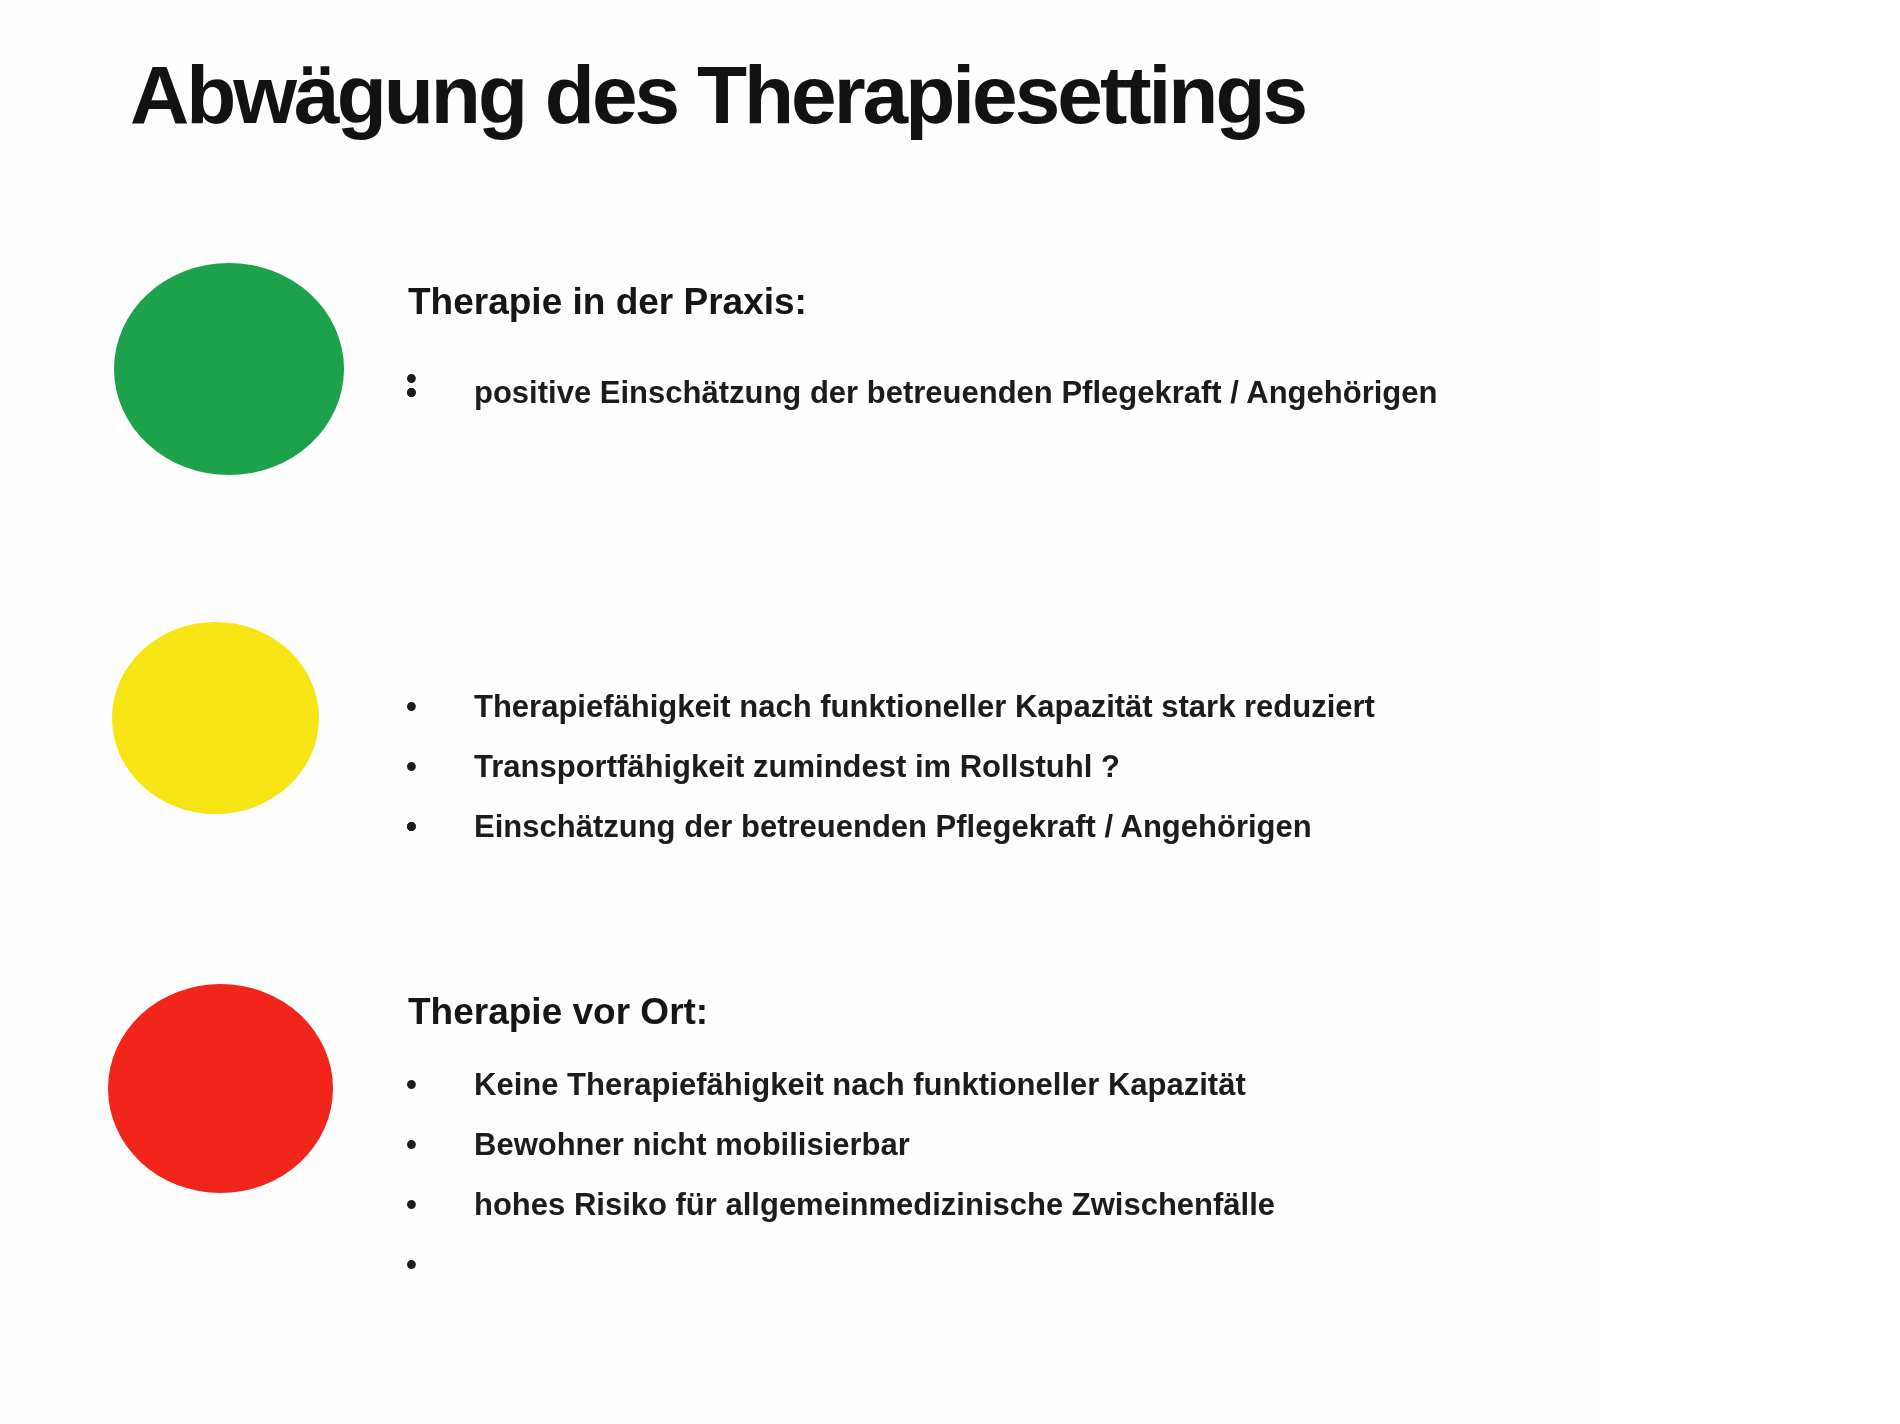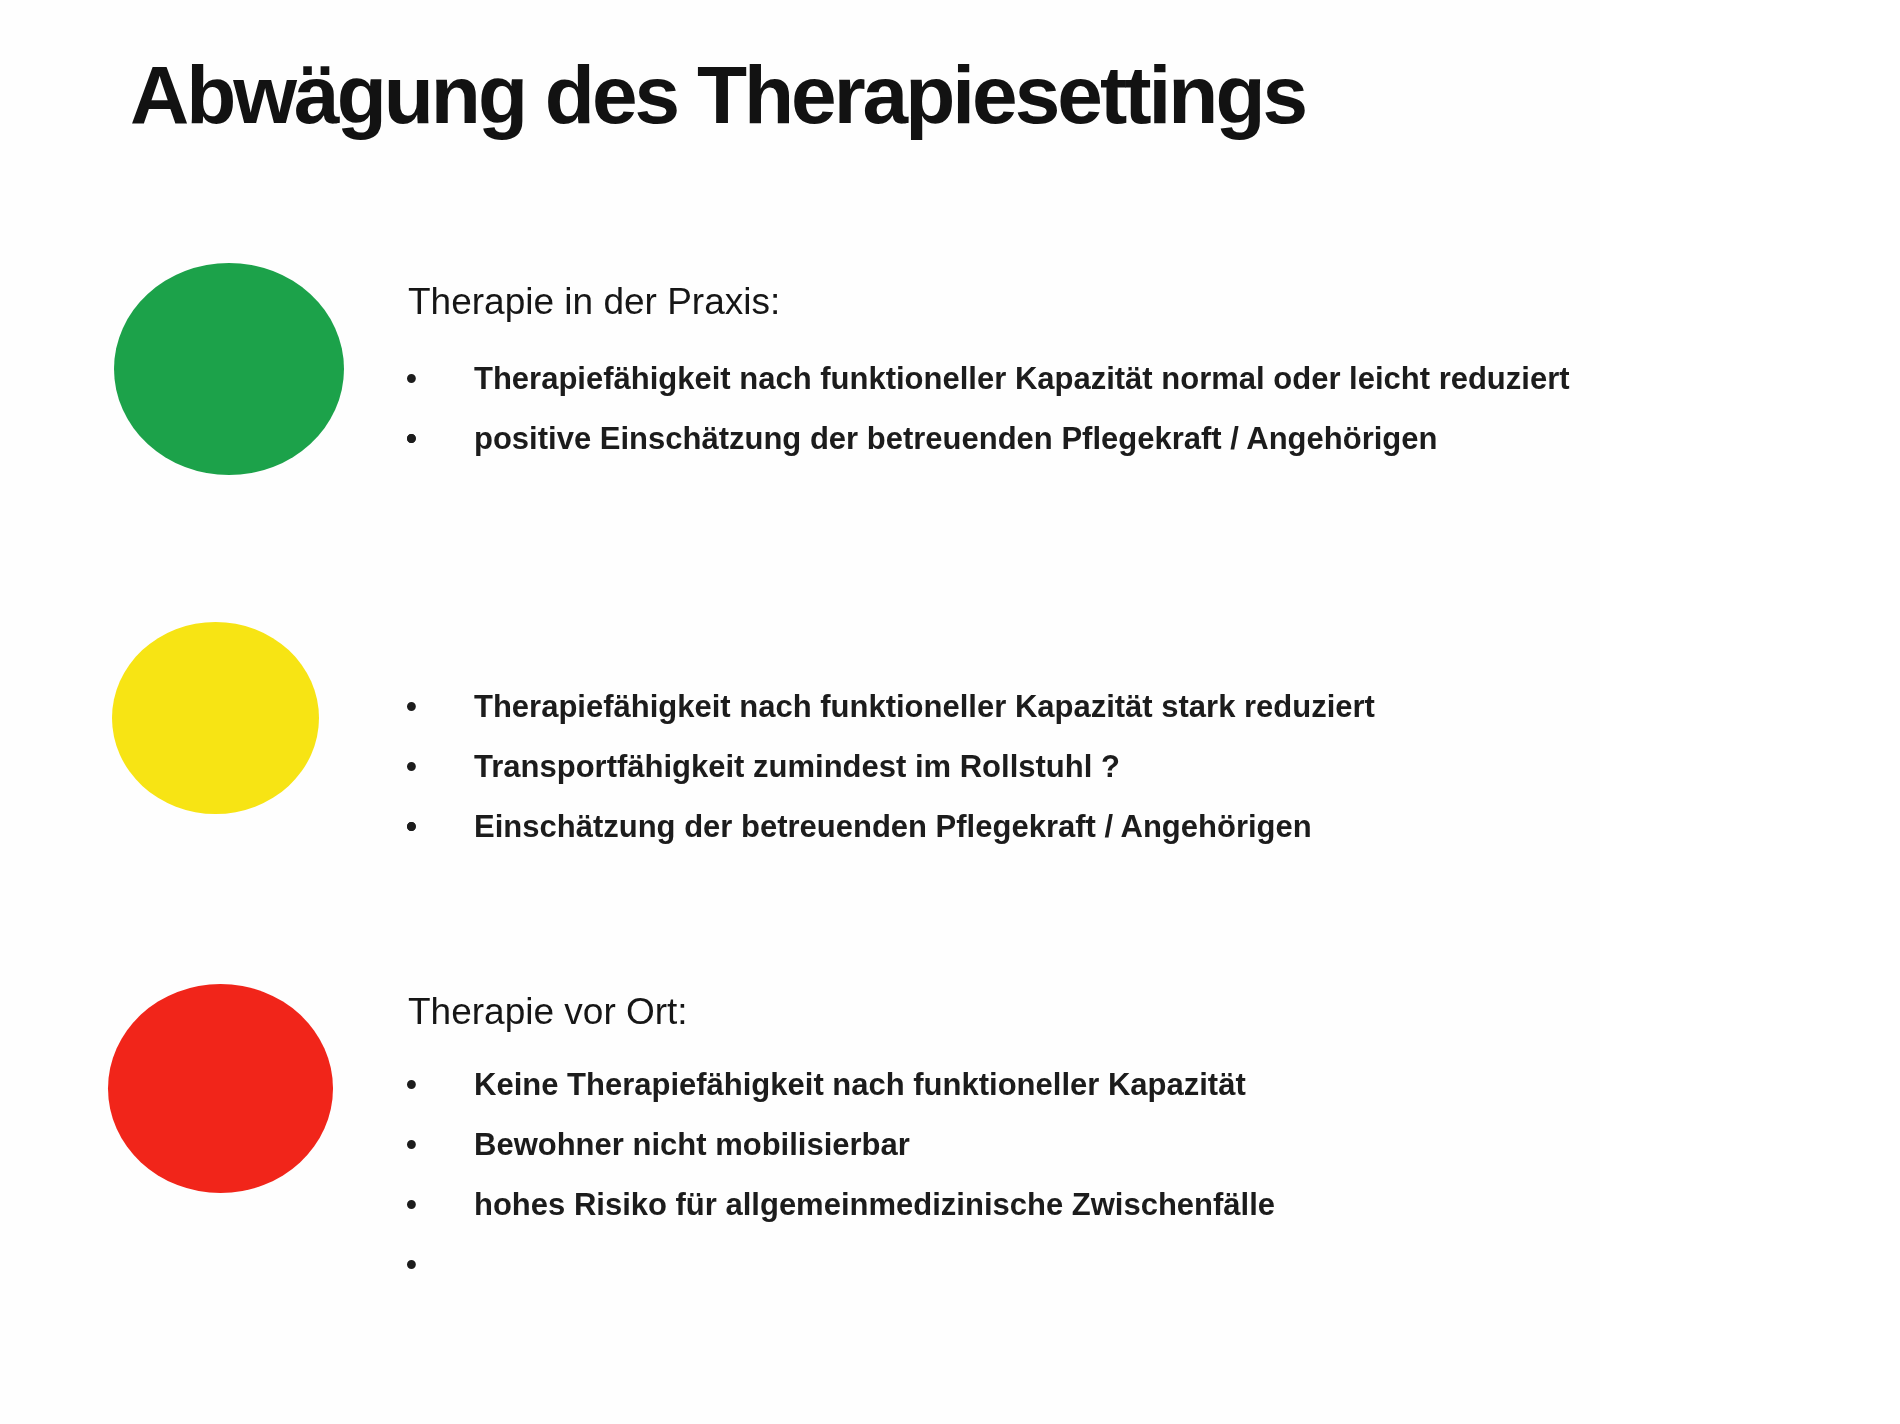--- a/index.html
+++ b/index.html
@@ -33,21 +33,21 @@
   }
   .indicator.green  { left: 114px; top: 263px; width: 230px; height: 212px; }
   .indicator.yellow { left: 112px; top: 622px; width: 207px; height: 192px; }
   .indicator.red    { left: 108px; top: 984px; width: 225px; height: 209px; }
   .section-heading {
     position: absolute;
     left: 408px;
     margin: 0;
     font-size: 37px;
     line-height: 44px;
-    font-weight: normal;
+    font-weight: bold;
     color: #161616;
     white-space: nowrap;
   }
   .heading-1 { top: 280px; }
   .heading-2 { top: 607px; }
   .heading-3 { top: 990px; text-align: center; }
   .bullet-list {
     position: absolute;
     left: 404px;
     width: 1180px;
@@ -83,21 +83,20 @@
 
   <h1 class="title">Abwägung des Therapiesettings</h1>
 
   <span class="indicator green" style="background: rgb(28, 162, 74);"></span>
 
   <h2 class="section-heading heading-1">Therapie in der Praxis:</h2>
 
   <ul class="bullet-list list-1">
     <li class="bullet">
       <span class="dot">•</span>
-      <span>Therapiefähigkeit nach funktioneller Kapazität normal oder leicht reduziert</span>
     </li>
     <li class="bullet">
       <span class="dot">•</span>
     </li>
     <li class="bullet">
       <span class="dot">•</span>
       <span>positive Einschätzung der betreuenden Pflegekraft / Angehörigen</span>
     </li>
   </ul>
 

